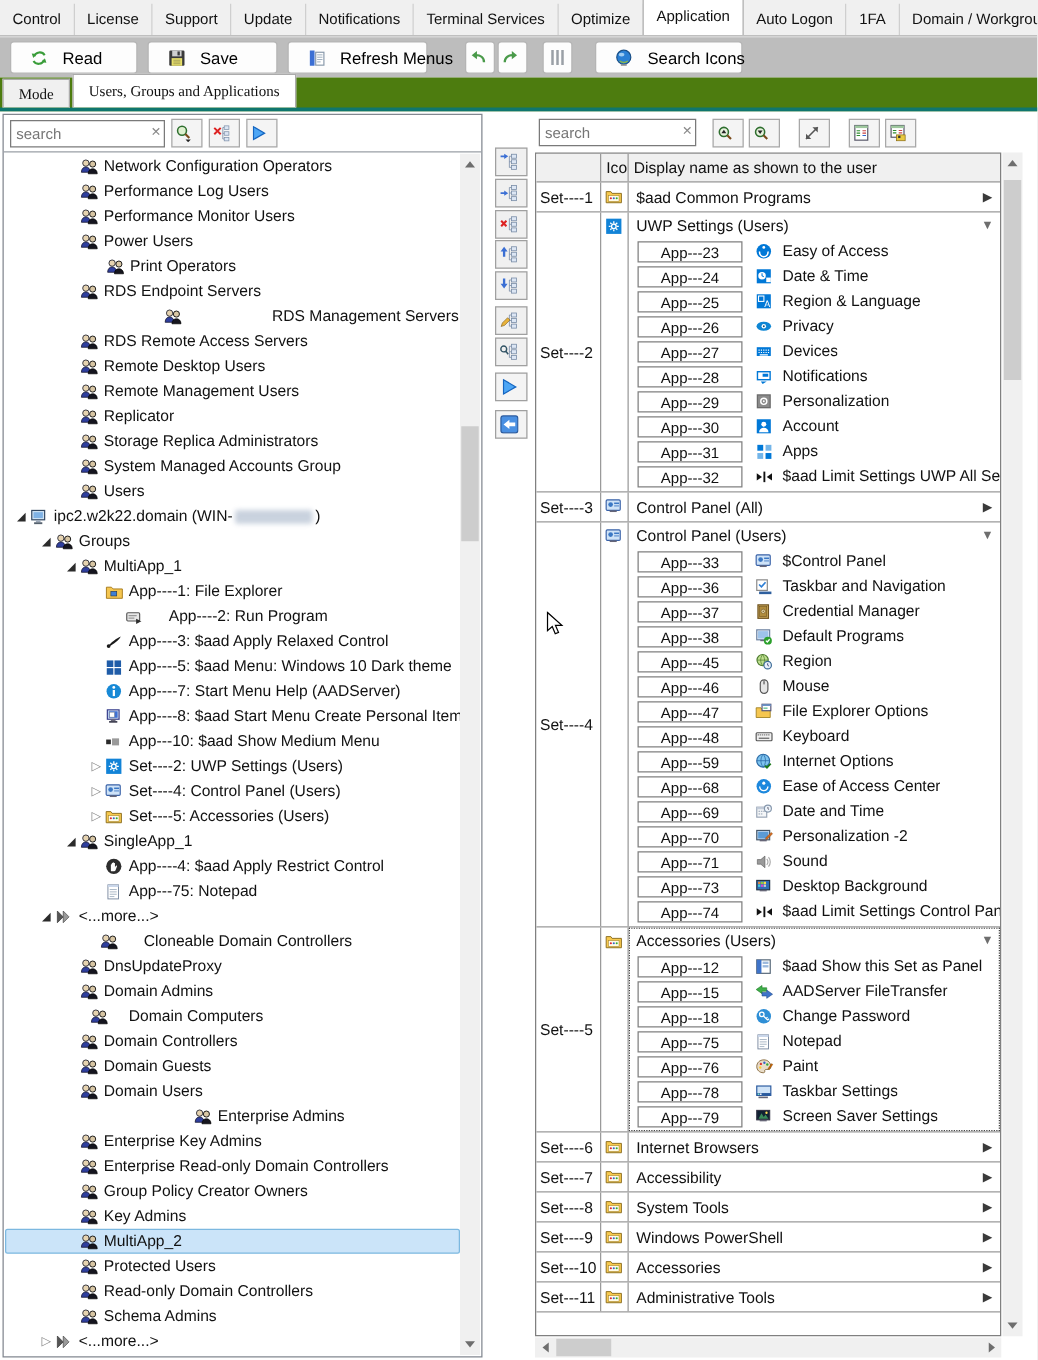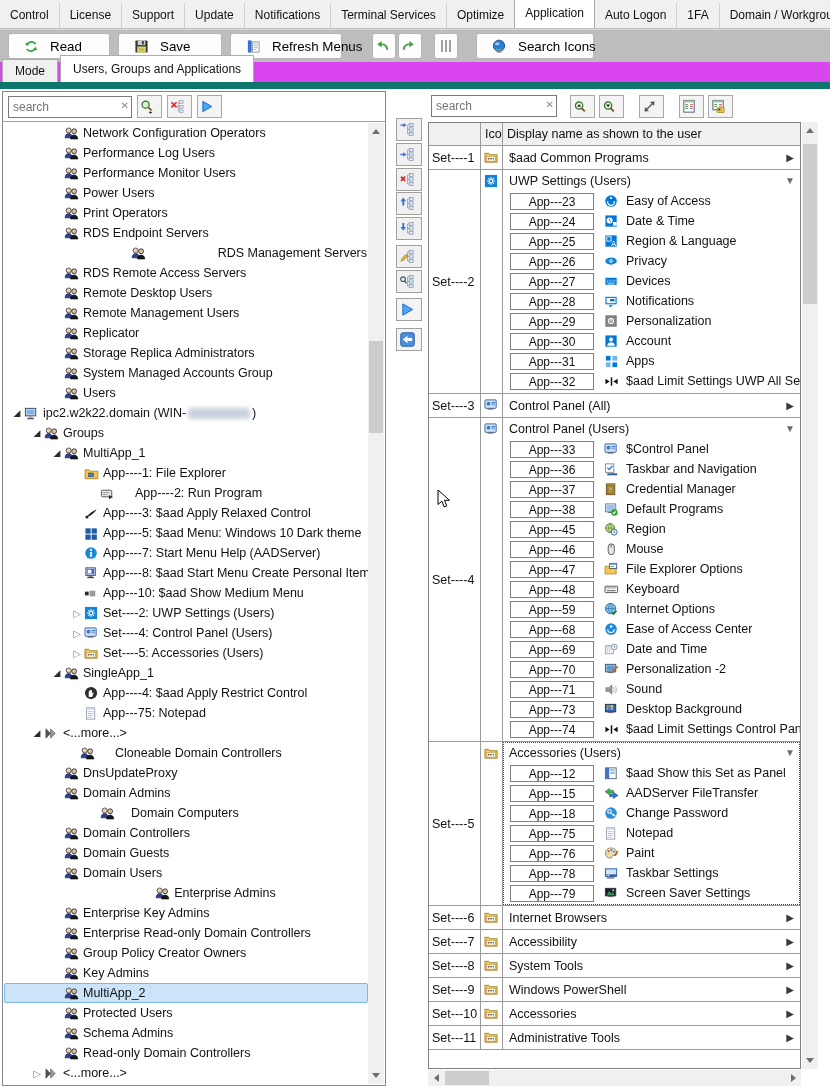--- a/index.html
+++ b/index.html
@@ -12,21 +12,21 @@
   .tab.sel{background:#fff;height:29px;line-height:29px;border:1px solid #ababab;border-bottom:none;margin-left:-1px;position:relative;z-index:2;}
 
   
   .toolbar{position:absolute;left:0;top:29px;width:830px;height:33px;background:#bdbdbd;border-top:1px solid #d9d9d9;box-sizing:border-box;display:flex;align-items:center;}
   .tbtn{background:#fdfdfd;border:1px solid #b5b5b5;border-radius:3px;height:26px;display:flex;align-items:center;gap:7px;padding:0 14px;white-space:nowrap;}
   .tbtn.sq{width:24px;padding:0;justify-content:center;}
   .grip{display:flex;gap:2px;}
   .grip i{display:block;width:2px;height:12px;background:#9aa0a6;}
 
   
-  .subtabbar{position:absolute;left:0;top:62px;width:830px;height:27px;background:#d946ef;display:flex;align-items:flex-end;border-bottom:7px solid #0f766e;box-sizing:border-box;}
+  .subtabbar{position:absolute;left:0;top:62px;width:830px;height:27px;background:#4d7c0f;display:flex;align-items:flex-end;border-bottom:3px solid #0f766e;box-sizing:border-box;font-family:Liberation Serif, serif;}
   .stab{height:22px;line-height:22px;padding:0 12px;background:#f0f0f0;border:1px solid #ababab;border-bottom:none;margin-left:2px;}
   .stab.sel{background:#fff;height:26px;line-height:26px;position:relative;z-index:2;}
 
   
   .lpane{position:absolute;left:2px;top:91px;width:384px;height:995px;border:1px solid #828790;background:#fff;box-sizing:border-box;}
   .psearch{position:absolute;left:0;top:0;right:0;height:30px;border-bottom:1px solid #9aa0a6;display:flex;align-items:center;gap:5px;padding-left:5px;box-sizing:border-box;}
   .sinput{position:relative;height:22px;border:1px solid #7a7a7a;background:#fff;display:flex;align-items:center;box-sizing:border-box;}
   .sinput input{border:none;outline:none;width:100%;height:18px;font:12px "Liberation Sans",sans-serif;padding:0 16px 0 4px;background:transparent;}
   .sinput .clr{position:absolute;right:2px;top:3px;color:#8a8a8a;font-size:10px;}
   .sbtn{width:25px;height:23px;background:#f4f4f4;border:1px solid #a8a8a8;display:flex;align-items:center;justify-content:center;}
@@ -265,21 +265,21 @@
           <span class="ticon">
             <svg width="15" height="15" viewBox="0 0 16 16">
               <circle cx="5" cy="4.8" r="2.7" fill="#e6d3b0" stroke="#30303a" stroke-width=".8"></circle>
               <path d="M1.2 12.6c0-3 1.8-4.5 3.8-4.5s3.8 1.5 3.8 4.5z" fill="#2f3f9e" stroke="#1a1a35" stroke-width=".7"></path>
               <circle cx="10.8" cy="5.6" r="2.6" fill="#d8c6a4" stroke="#111" stroke-width=".8"></circle>
               <path d="M7 13.9c0-2.9 1.8-4.3 3.8-4.3s3.9 1.4 3.9 4.3z" fill="#15151e" stroke="#000" stroke-width=".6"></path>
             </svg>
           </span>
           <span>Power Users</span>
         </div>
-        <div class="trow" style="padding-left: 46px;">
+        <div class="trow" style="padding-left: 46px; margin-left: 21px;">
           <span class="texp"></span>
           <span class="ticon">
             <svg width="15" height="15" viewBox="0 0 16 16">
               <circle cx="5" cy="4.8" r="2.7" fill="#e6d3b0" stroke="#30303a" stroke-width=".8"></circle>
               <path d="M1.2 12.6c0-3 1.8-4.5 3.8-4.5s3.8 1.5 3.8 4.5z" fill="#2f3f9e" stroke="#1a1a35" stroke-width=".7"></path>
               <circle cx="10.8" cy="5.6" r="2.6" fill="#d8c6a4" stroke="#111" stroke-width=".8"></circle>
               <path d="M7 13.9c0-2.9 1.8-4.3 3.8-4.3s3.9 1.4 3.9 4.3z" fill="#15151e" stroke="#000" stroke-width=".6"></path>
             </svg>
           </span>
           <span>Print Operators</span>
@@ -614,21 +614,21 @@
           <span class="ticon">
             <svg width="15" height="15" viewBox="0 0 16 16">
               <circle cx="5" cy="4.8" r="2.7" fill="#e6d3b0" stroke="#30303a" stroke-width=".8"></circle>
               <path d="M1.2 12.6c0-3 1.8-4.5 3.8-4.5s3.8 1.5 3.8 4.5z" fill="#2f3f9e" stroke="#1a1a35" stroke-width=".7"></path>
               <circle cx="10.8" cy="5.6" r="2.6" fill="#d8c6a4" stroke="#111" stroke-width=".8"></circle>
               <path d="M7 13.9c0-2.9 1.8-4.3 3.8-4.3s3.9 1.4 3.9 4.3z" fill="#15151e" stroke="#000" stroke-width=".6"></path>
             </svg>
           </span>
           <span>Domain Admins</span>
         </div>
-        <div class="trow" style="padding-left: 70px; gap: 12px;">
+        <div class="trow" style="padding-left: 42px; gap: 12px;">
           <span class="texp"></span>
           <span class="ticon">
             <svg width="15" height="15" viewBox="0 0 16 16">
               <circle cx="5" cy="4.8" r="2.7" fill="#e6d3b0" stroke="#30303a" stroke-width=".8"></circle>
               <path d="M1.2 12.6c0-3 1.8-4.5 3.8-4.5s3.8 1.5 3.8 4.5z" fill="#2f3f9e" stroke="#1a1a35" stroke-width=".7"></path>
               <circle cx="10.8" cy="5.6" r="2.6" fill="#d8c6a4" stroke="#111" stroke-width=".8"></circle>
               <path d="M7 13.9c0-2.9 1.8-4.3 3.8-4.3s3.9 1.4 3.9 4.3z" fill="#15151e" stroke="#000" stroke-width=".6"></path>
             </svg>
           </span>
           <span>Domain Computers</span>
@@ -756,33 +756,33 @@
         <div class="trow" style="padding-left: 46px;">
           <span class="texp"></span>
           <span class="ticon">
             <svg width="15" height="15" viewBox="0 0 16 16">
               <circle cx="5" cy="4.8" r="2.7" fill="#e6d3b0" stroke="#30303a" stroke-width=".8"></circle>
               <path d="M1.2 12.6c0-3 1.8-4.5 3.8-4.5s3.8 1.5 3.8 4.5z" fill="#2f3f9e" stroke="#1a1a35" stroke-width=".7"></path>
               <circle cx="10.8" cy="5.6" r="2.6" fill="#d8c6a4" stroke="#111" stroke-width=".8"></circle>
               <path d="M7 13.9c0-2.9 1.8-4.3 3.8-4.3s3.9 1.4 3.9 4.3z" fill="#15151e" stroke="#000" stroke-width=".6"></path>
             </svg>
           </span>
+          <span>Read-only Domain Controllers</span>
+        </div>
+        <div class="trow" style="padding-left: 46px;">
+          <span class="texp"></span>
+          <span class="ticon">
+            <svg width="15" height="15" viewBox="0 0 16 16">
+              <circle cx="5" cy="4.8" r="2.7" fill="#e6d3b0" stroke="#30303a" stroke-width=".8"></circle>
+              <path d="M1.2 12.6c0-3 1.8-4.5 3.8-4.5s3.8 1.5 3.8 4.5z" fill="#2f3f9e" stroke="#1a1a35" stroke-width=".7"></path>
+              <circle cx="10.8" cy="5.6" r="2.6" fill="#d8c6a4" stroke="#111" stroke-width=".8"></circle>
+              <path d="M7 13.9c0-2.9 1.8-4.3 3.8-4.3s3.9 1.4 3.9 4.3z" fill="#15151e" stroke="#000" stroke-width=".6"></path>
+            </svg>
+          </span>
           <span>Schema Admins</span>
-        </div>
-        <div class="trow" style="padding-left: 46px;">
-          <span class="texp"></span>
-          <span class="ticon">
-            <svg width="15" height="15" viewBox="0 0 16 16">
-              <circle cx="5" cy="4.8" r="2.7" fill="#e6d3b0" stroke="#30303a" stroke-width=".8"></circle>
-              <path d="M1.2 12.6c0-3 1.8-4.5 3.8-4.5s3.8 1.5 3.8 4.5z" fill="#2f3f9e" stroke="#1a1a35" stroke-width=".7"></path>
-              <circle cx="10.8" cy="5.6" r="2.6" fill="#d8c6a4" stroke="#111" stroke-width=".8"></circle>
-              <path d="M7 13.9c0-2.9 1.8-4.3 3.8-4.3s3.9 1.4 3.9 4.3z" fill="#15151e" stroke="#000" stroke-width=".6"></path>
-            </svg>
-          </span>
-          <span>Read-only Domain Controllers</span>
         </div>
         <div class="trow" style="padding-left: 26px;">
           <span class="texp c">▷</span>
           <span class="ticon">
             <svg width="15" height="15" viewBox="0 0 16 16">
               <polygon points="2,3 7,8 2,13" fill="#555" stroke="#222" stroke-width=".5"></polygon>
               <polygon points="7,3 12,8 7,13" fill="#999" stroke="#333" stroke-width=".5"></polygon>
             </svg>
           </span>
           <span>&lt;...more...&gt;</span>

